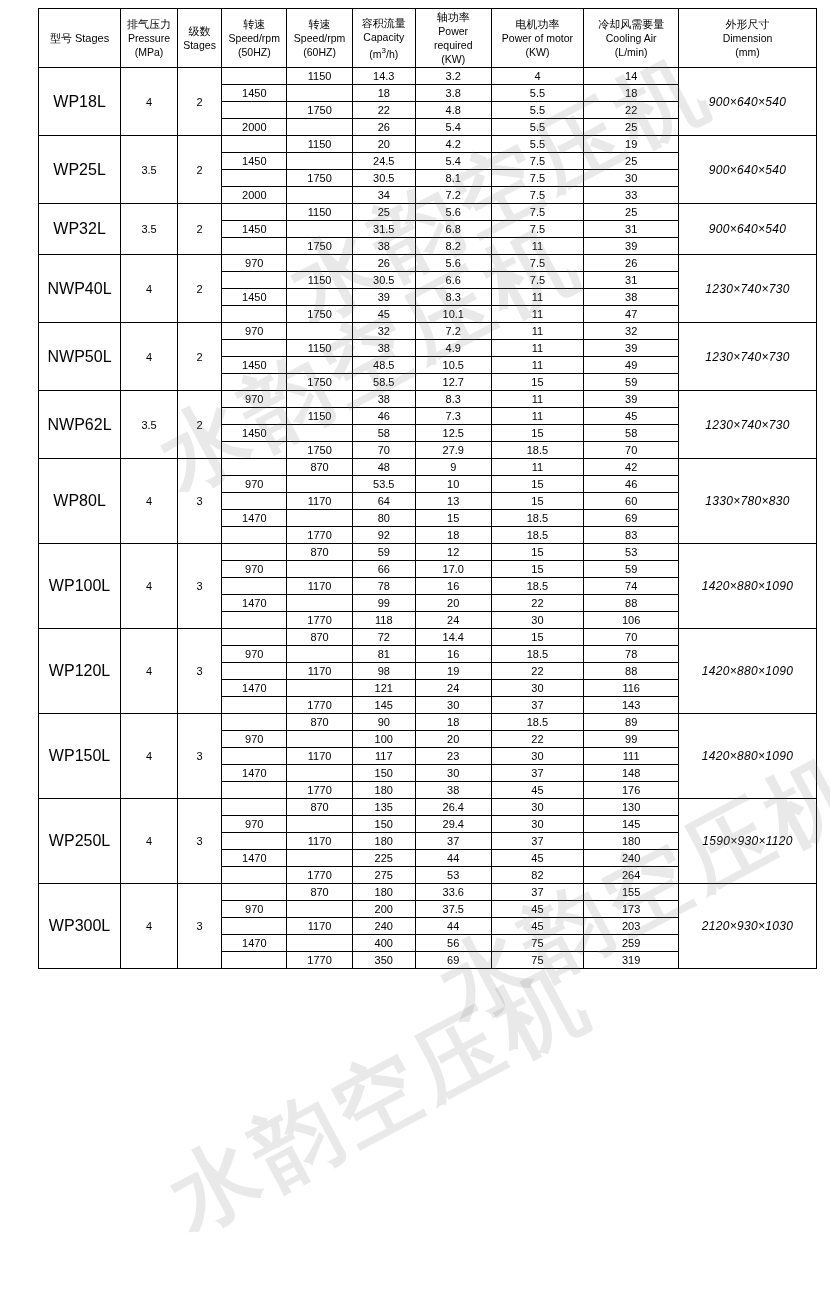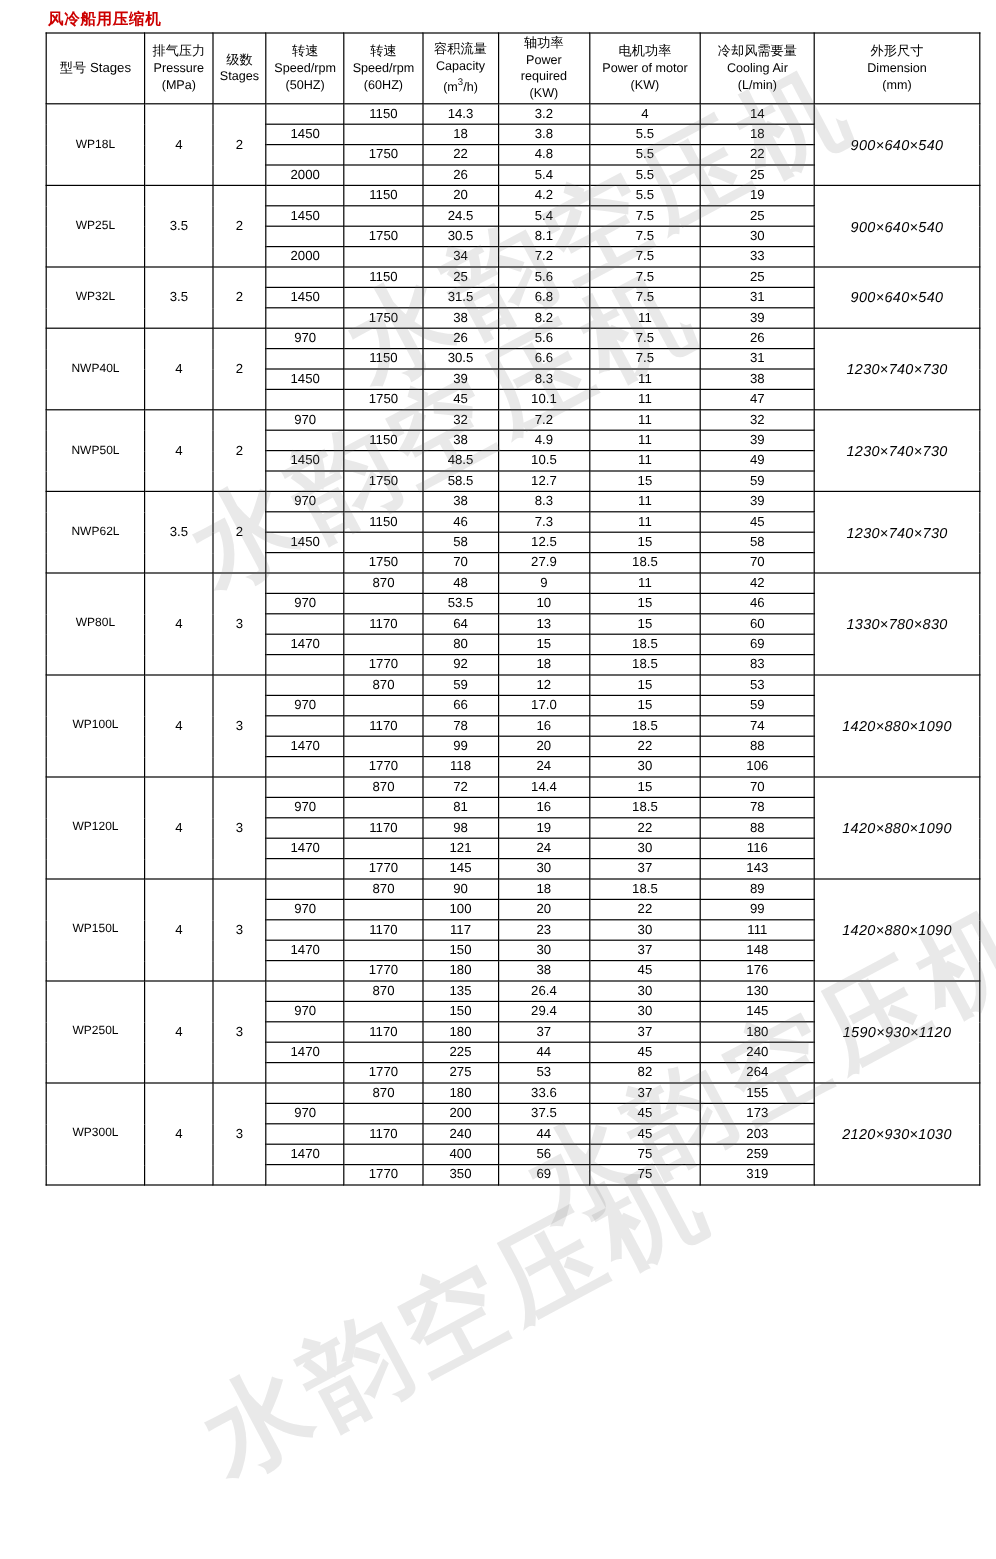--- a/index.html
+++ b/index.html
@@ -50,21 +50,21 @@
     padding: 3px 2px;
   }
   thead th .cn {
     display: block;
   }
   thead th .en {
     display: block;
     font-size: 10.5px;
   }
   td.model {
-    font-size: 10px;
+    font-size: 16px;
     margin-top: 28px;
   }
   td.num {
     font-size: 11px;
   }
   td.dim {
     font-size: 12px;
     letter-spacing: 0.3px;
     font-style: italic;
   }
@@ -95,21 +95,20 @@
   .wm1 { left: 270px; top: 130px; }
   .wm2 { left: 140px; top: 300px; }
   .wm3 { left: 420px; top: 830px; }
   .wm4 { left: 150px; top: 1040px; }
 </style>
 </head>
 <body>
 
 <div class="page">
 
-  <div class="title">风冷船用压缩机</div>
 
   <table class="spec">
     <colgroup>
       <col style="width:78px">
       <col style="width:54px">
       <col style="width:42px">
       <col style="width:62px">
       <col style="width:62px">
       <col style="width:60px">
       <col style="width:72px">

